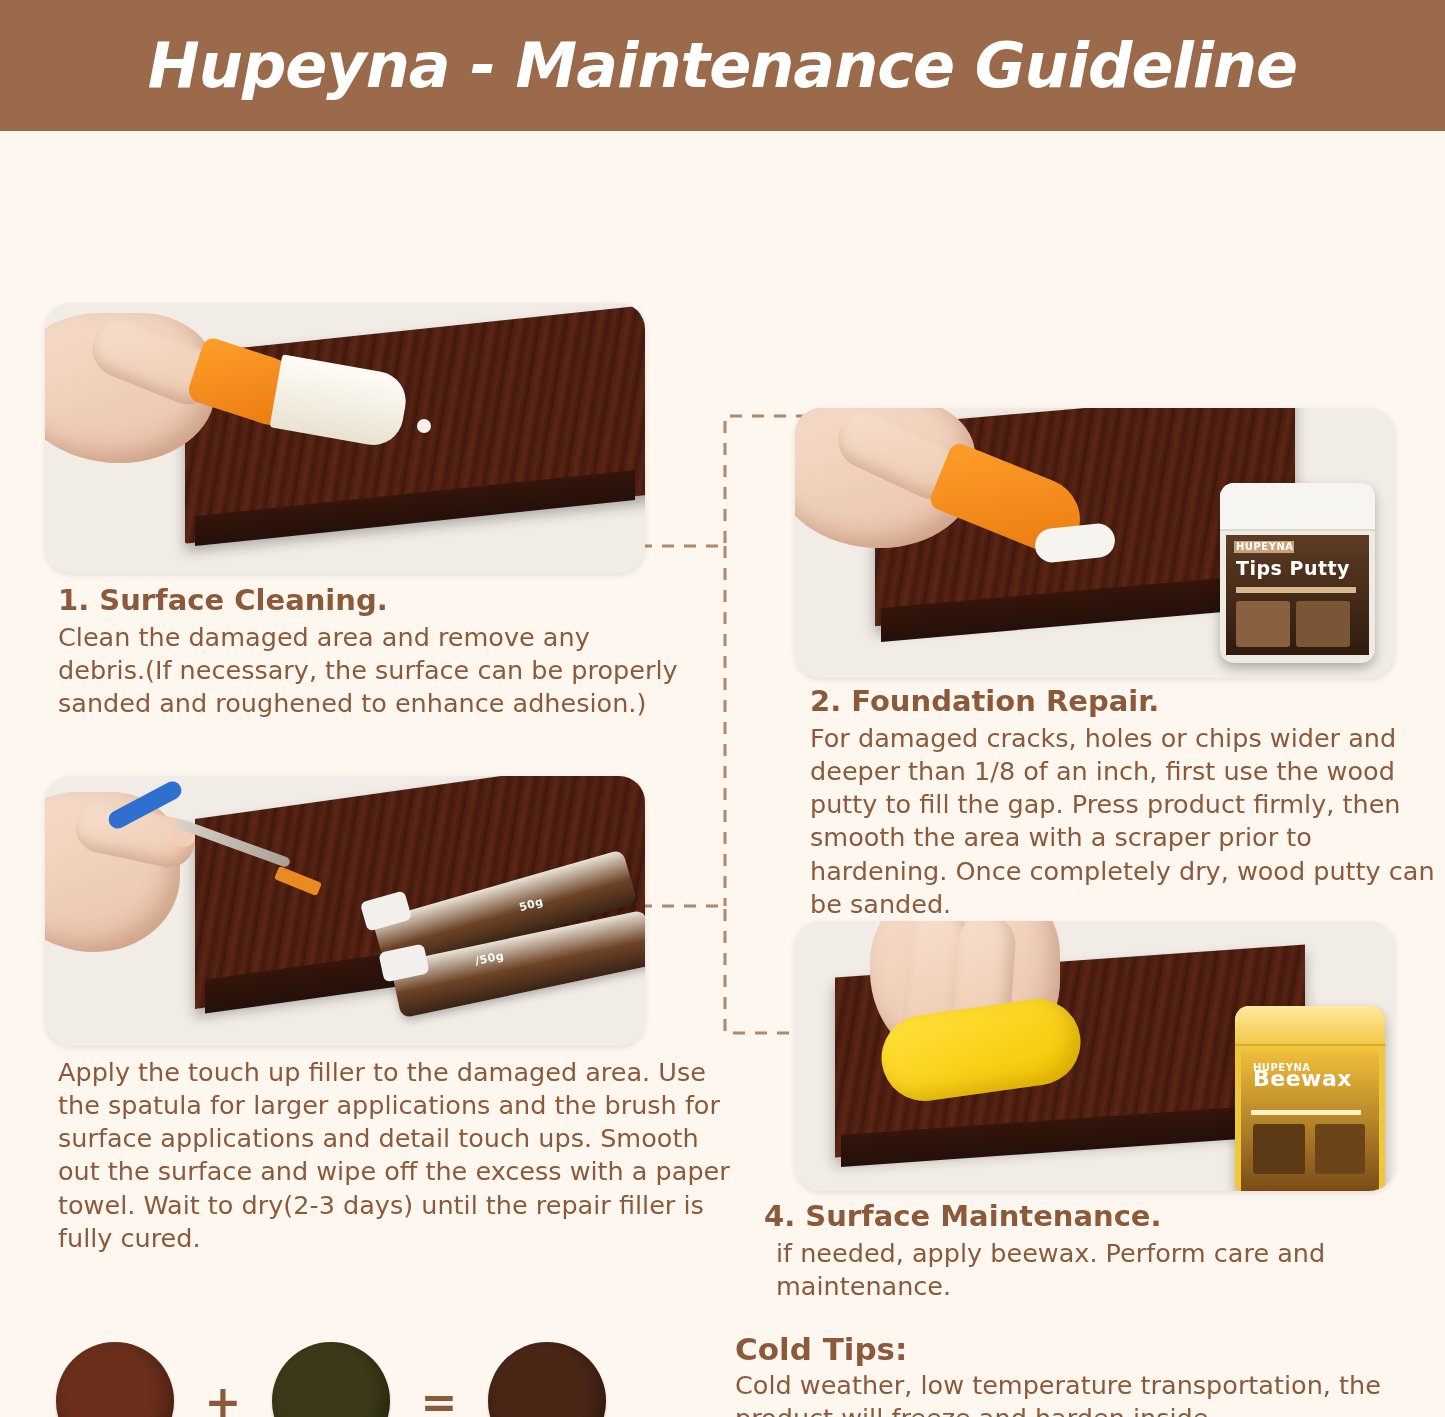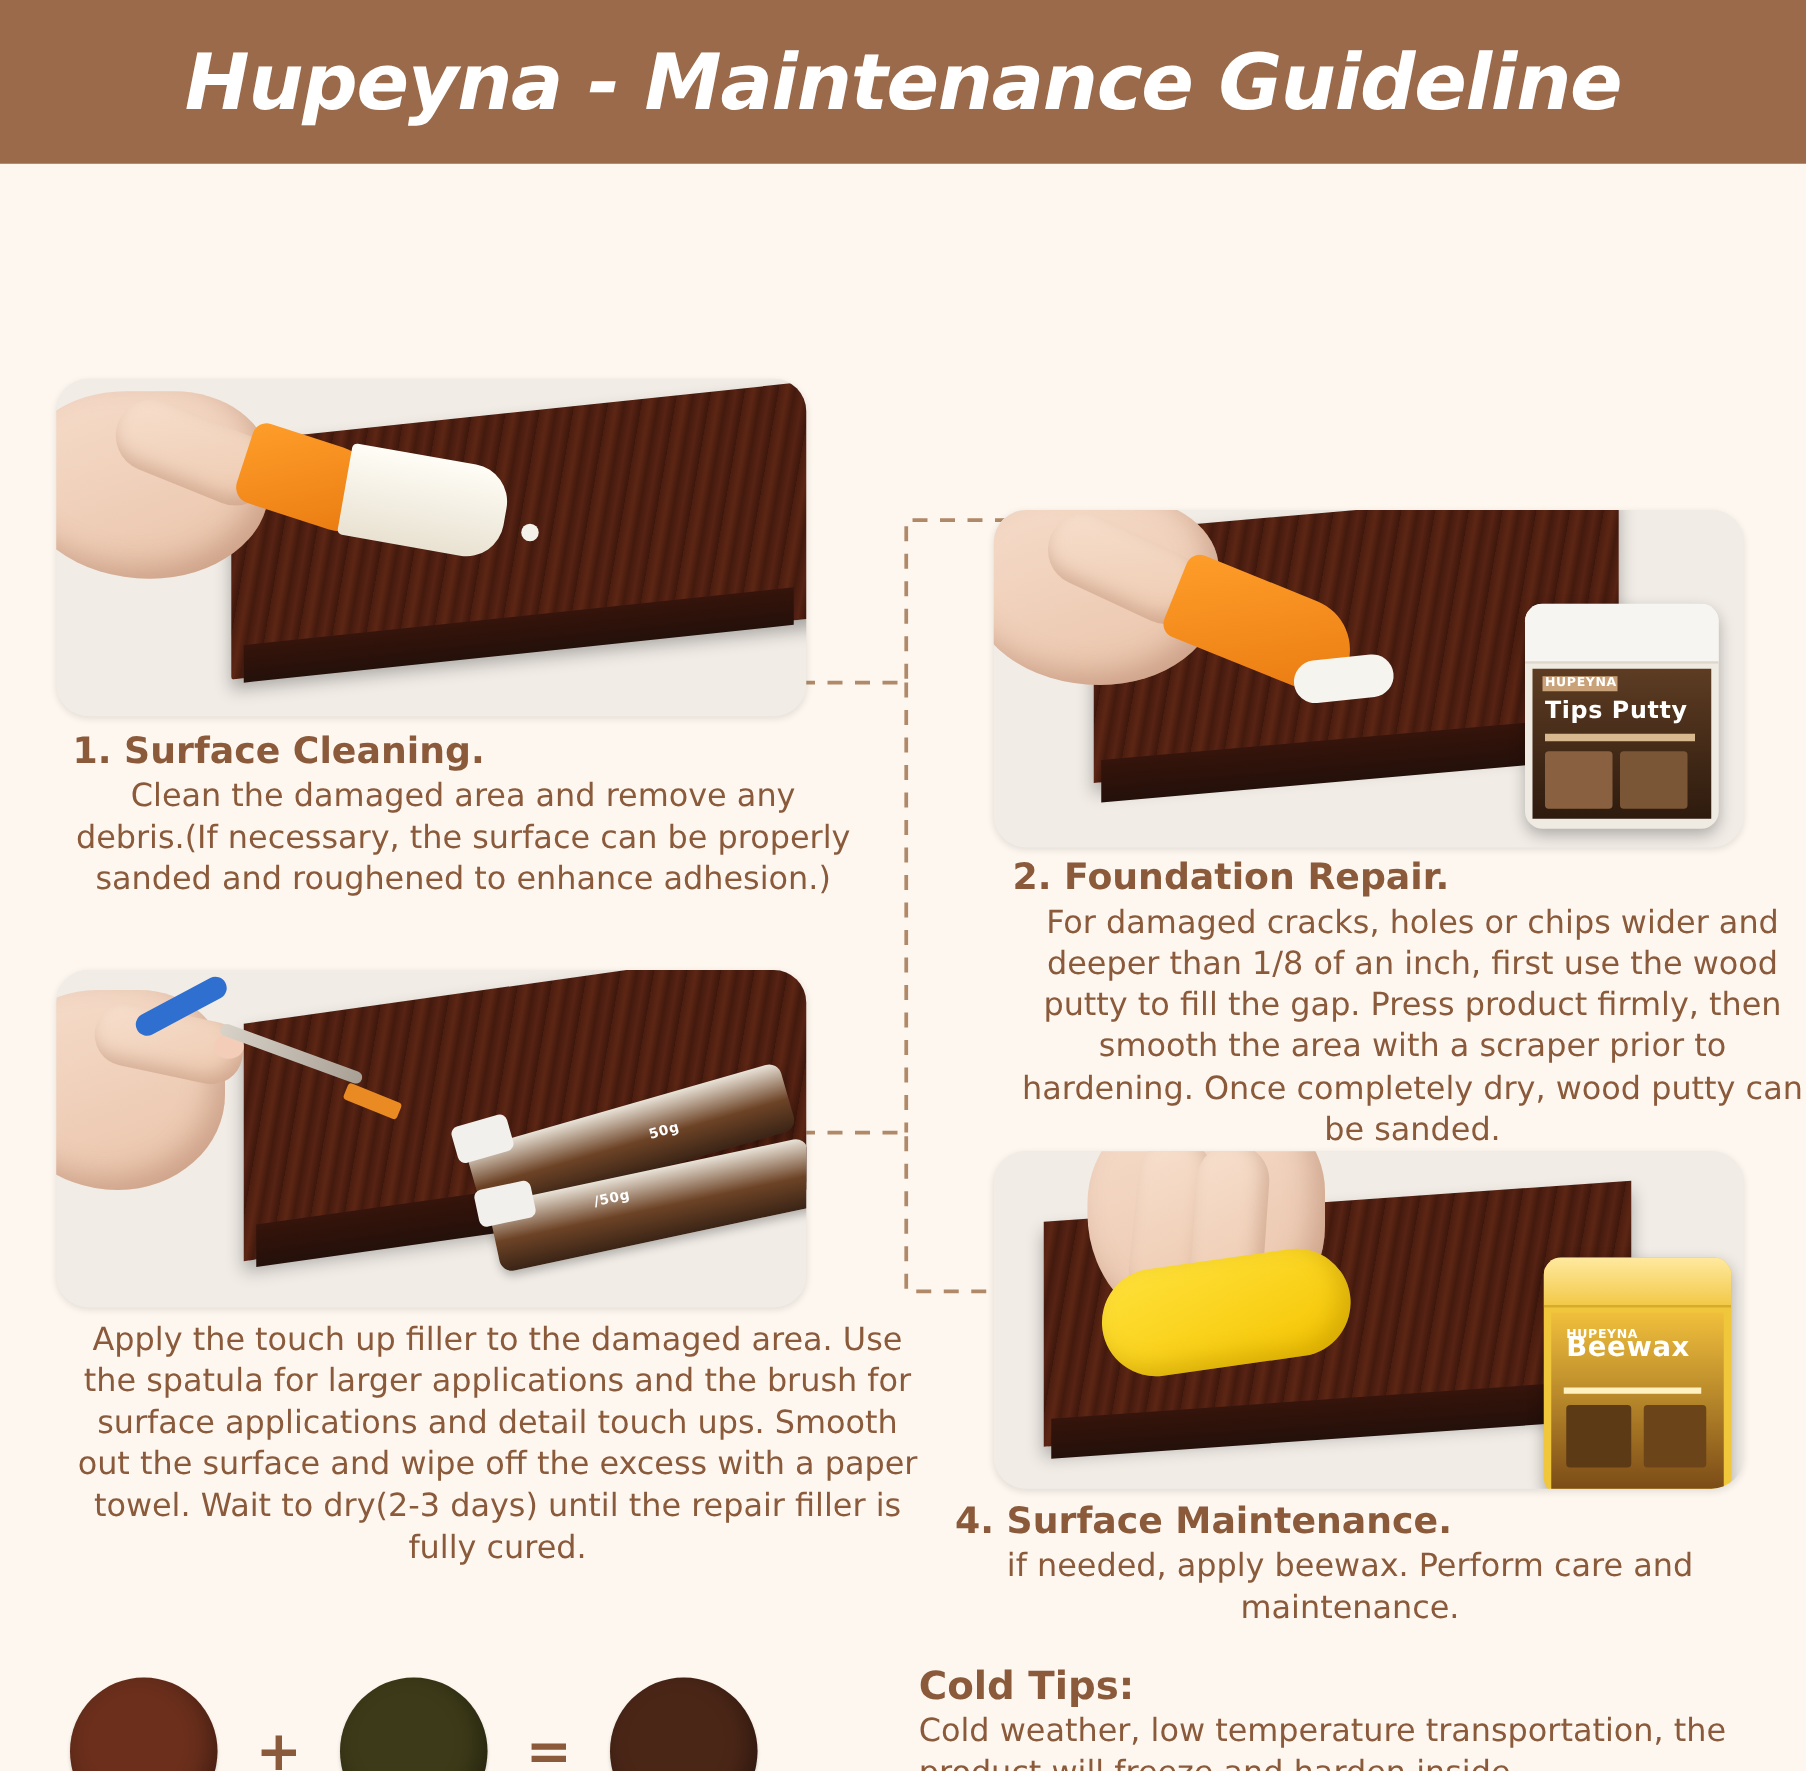--- a/index.html
+++ b/index.html
@@ -53,21 +53,20 @@
     color: #8a5a3b;
     font-size: 29px;
     font-weight: bold;
     margin-bottom: 4px;
   }
   .step-body {
     color: #8a5a3b;
     font-size: 25.5px;
     line-height: 1.30;
     font-weight: 500;
-    text-align: center;
   }
 
   
   #photo1 { position:absolute; left:45px;  top:172px; width:600px; height:270px; }
   #step1  { position:absolute; left:58px;  top:452px; width:625px; }
 
   #photo2 { position:absolute; left:45px;  top:645px; width:600px; height:270px; }
   #step3  { position:absolute; left:58px;  top:925px; width:680px; }
 
   #photo3 { position:absolute; left:795px; top:277px; width:600px; height:270px; }

